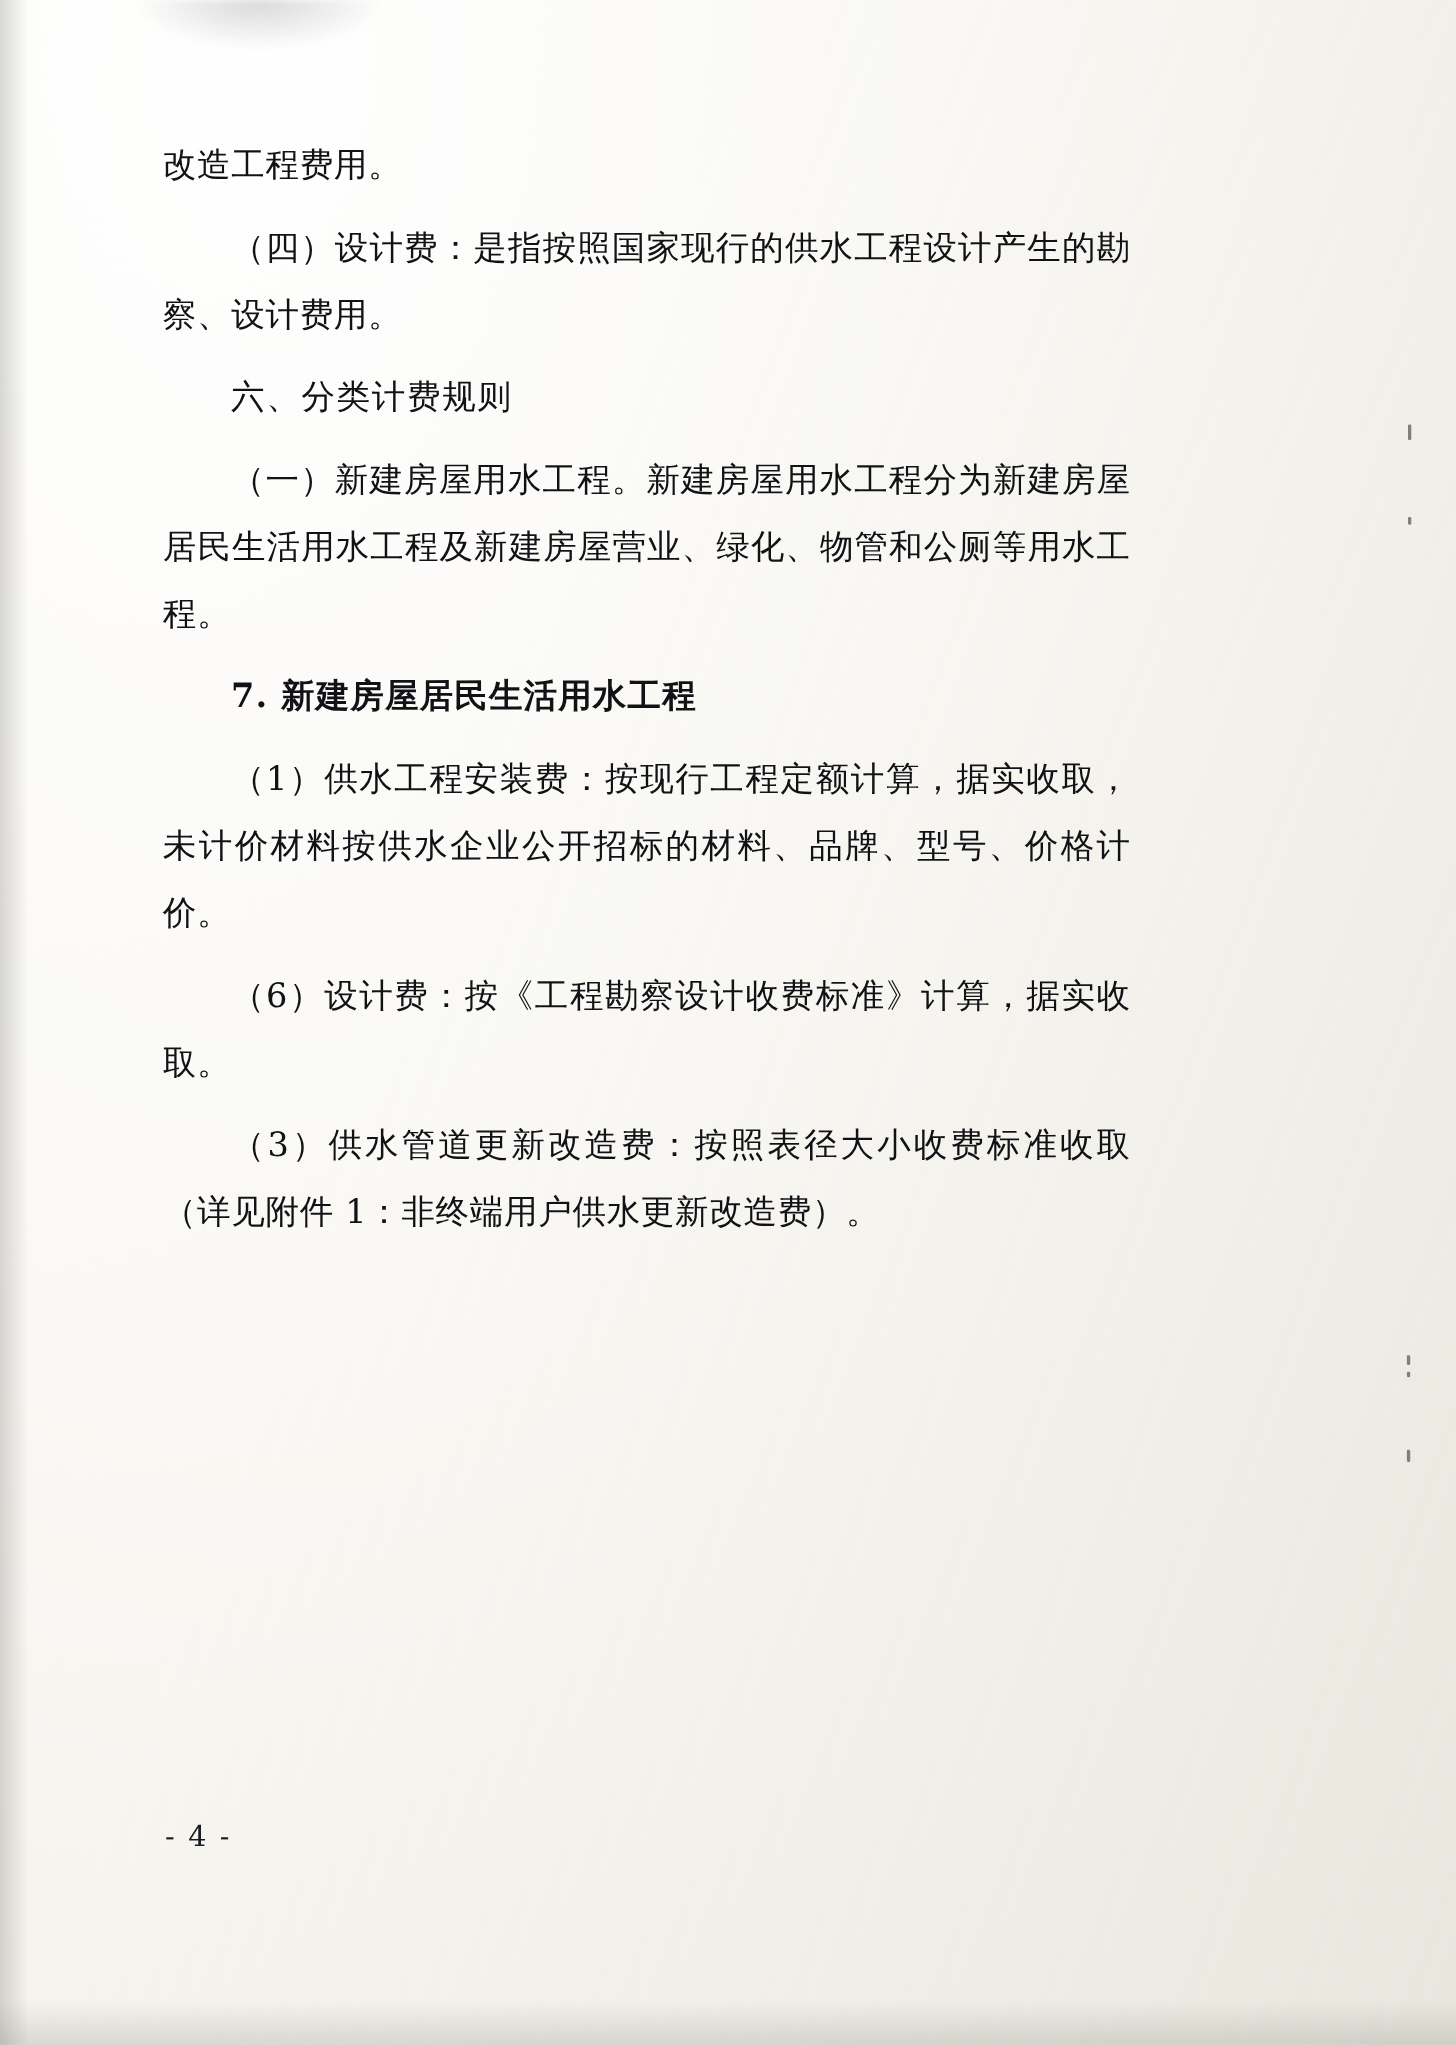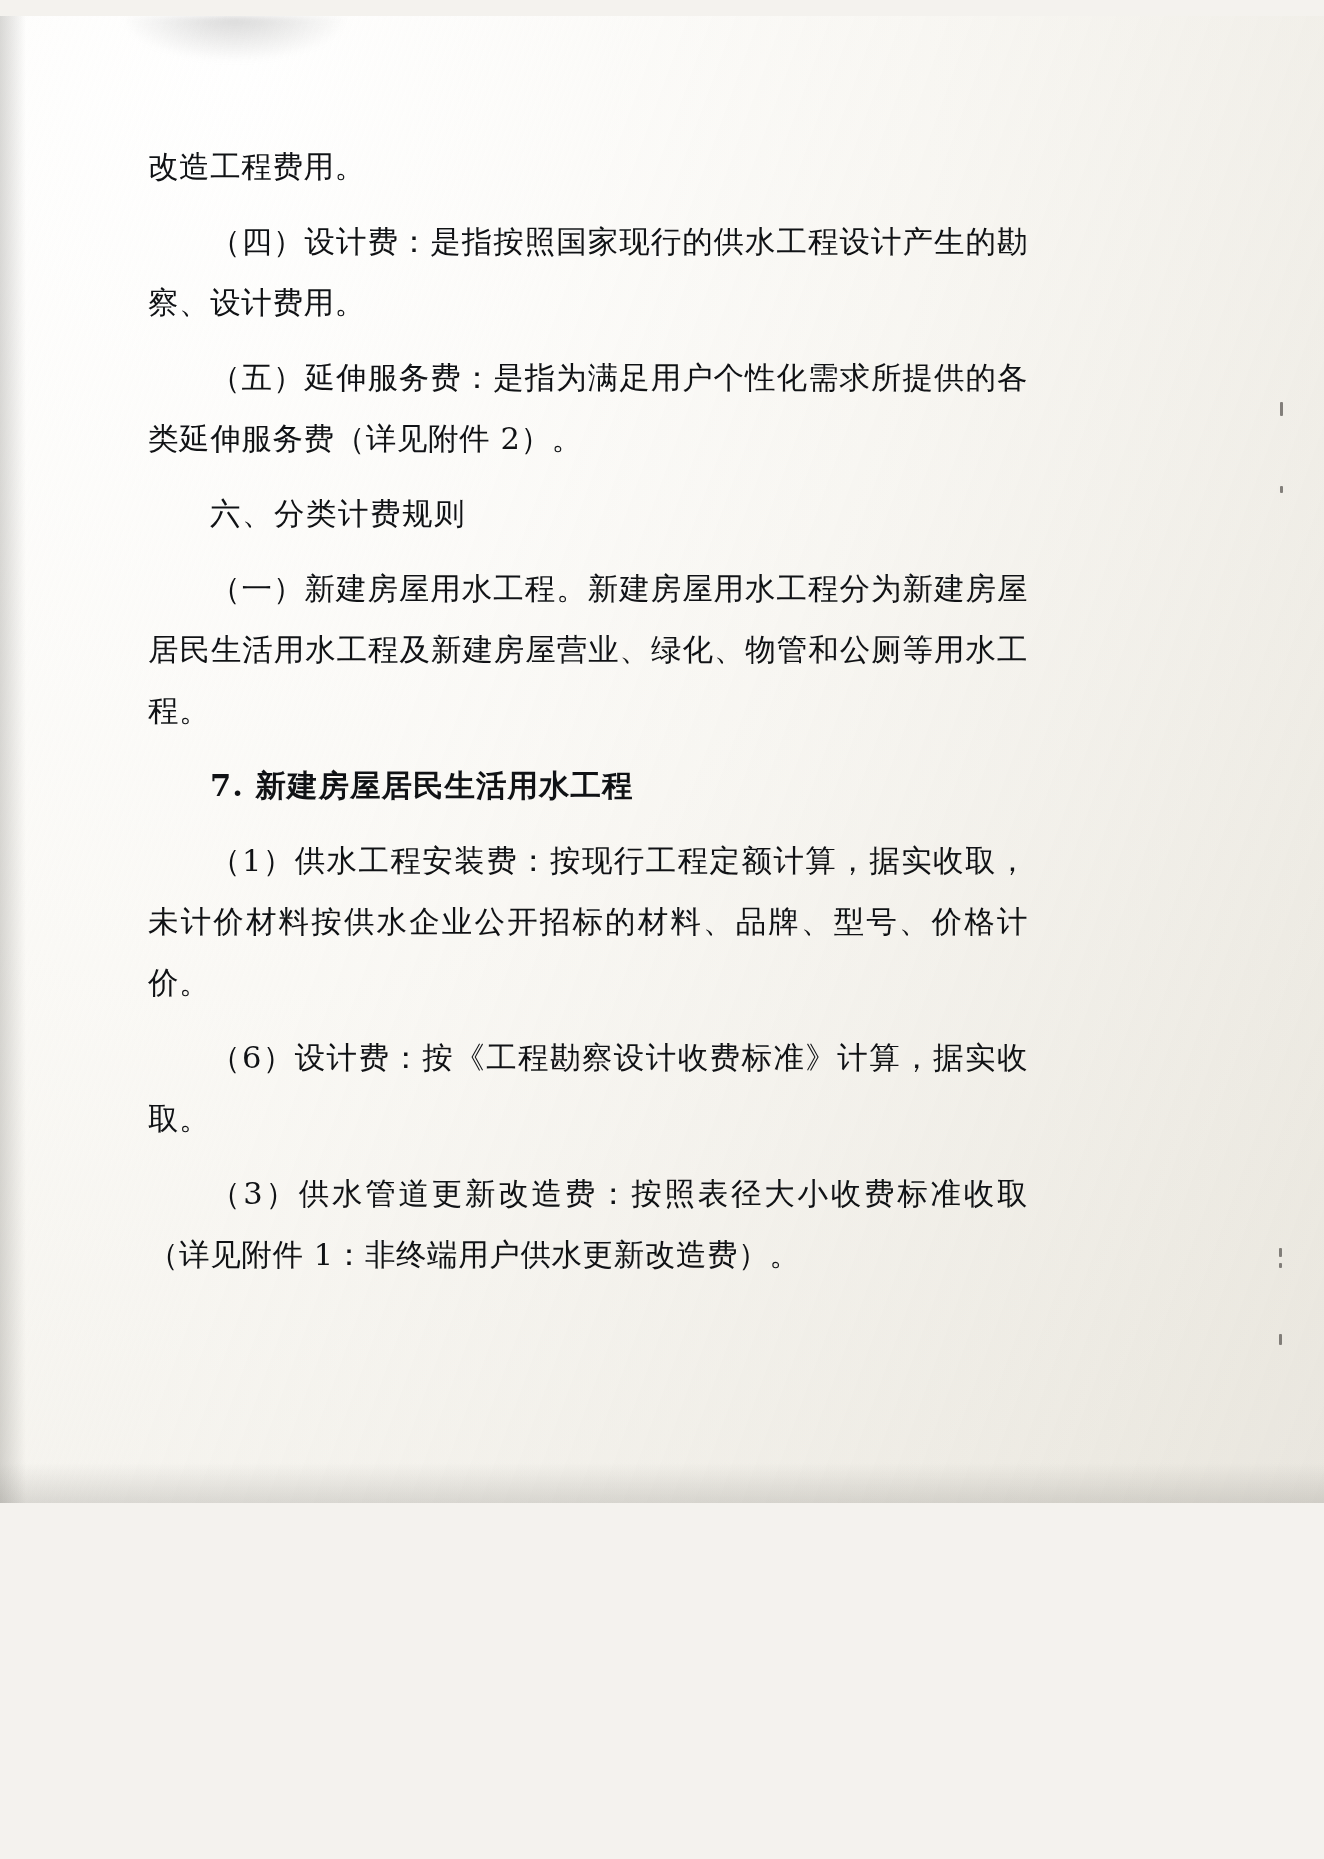--- a/index.html
+++ b/index.html
@@ -3,22 +3,22 @@
 <meta charset="utf-8">
 <style>
   html, body {
     margin: 0;
     padding: 0;
     background: #f4f2ee;
   }
   .page {
     position: relative;
     width: 1324px;
-    height: 1487px;
-    margin: 16px auto;
+    height: 1859px;
+    margin: 0 auto;
     background:
       radial-gradient(ellipse at 18% 4%, #ffffff 0%, #fbfaf7 45%, #f1efe9 100%);
     overflow: hidden;
     font-family: "DejaVu Serif", "Liberation Serif", serif;
     color: #15171a;
   }
   
   .page:before {
     content: "";
     position: absolute;
@@ -120,21 +120,20 @@
 
   <div class="speck s1"></div>
   <div class="speck s2"></div>
   <div class="speck s3"></div>
   <div class="speck s4"></div>
   <div class="speck s5"></div>
 
   <div class="body-text">
     <p class="line-block plain">改造工程费用。</p>
     <p class="line-block indent">（四）设计费：是指按照国家现行的供水工程设计产生的勘察、设计费用。</p>
-    <p class="line-block indent">（五）延伸服务费：是指为满足用户个性化需求所提供的各类延伸服务费（详见附件 2）。</p>
     <p class="line-block heading">六、分类计费规则</p>
     <p class="line-block indent">（一）新建房屋用水工程。新建房屋用水工程分为新建房屋居民生活用水工程及新建房屋营业、绿化、物管和公厕等用水工程。</p>
     <p class="line-block subheading">7. 新建房屋居民生活用水工程</p>
     <p class="line-block indent">（1）供水工程安装费：按现行工程定额计算，据实收取，未计价材料按供水企业公开招标的材料、品牌、型号、价格计价。</p>
     <p class="line-block indent">（6）设计费：按《工程勘察设计收费标准》计算，据实收取。</p>
     <p class="line-block indent">（3）供水管道更新改造费：按照表径大小收费标准收取（详见附件 1：非终端用户供水更新改造费）。</p>
   </div>
 
   <div class="page-number">- 4 -</div>
 

